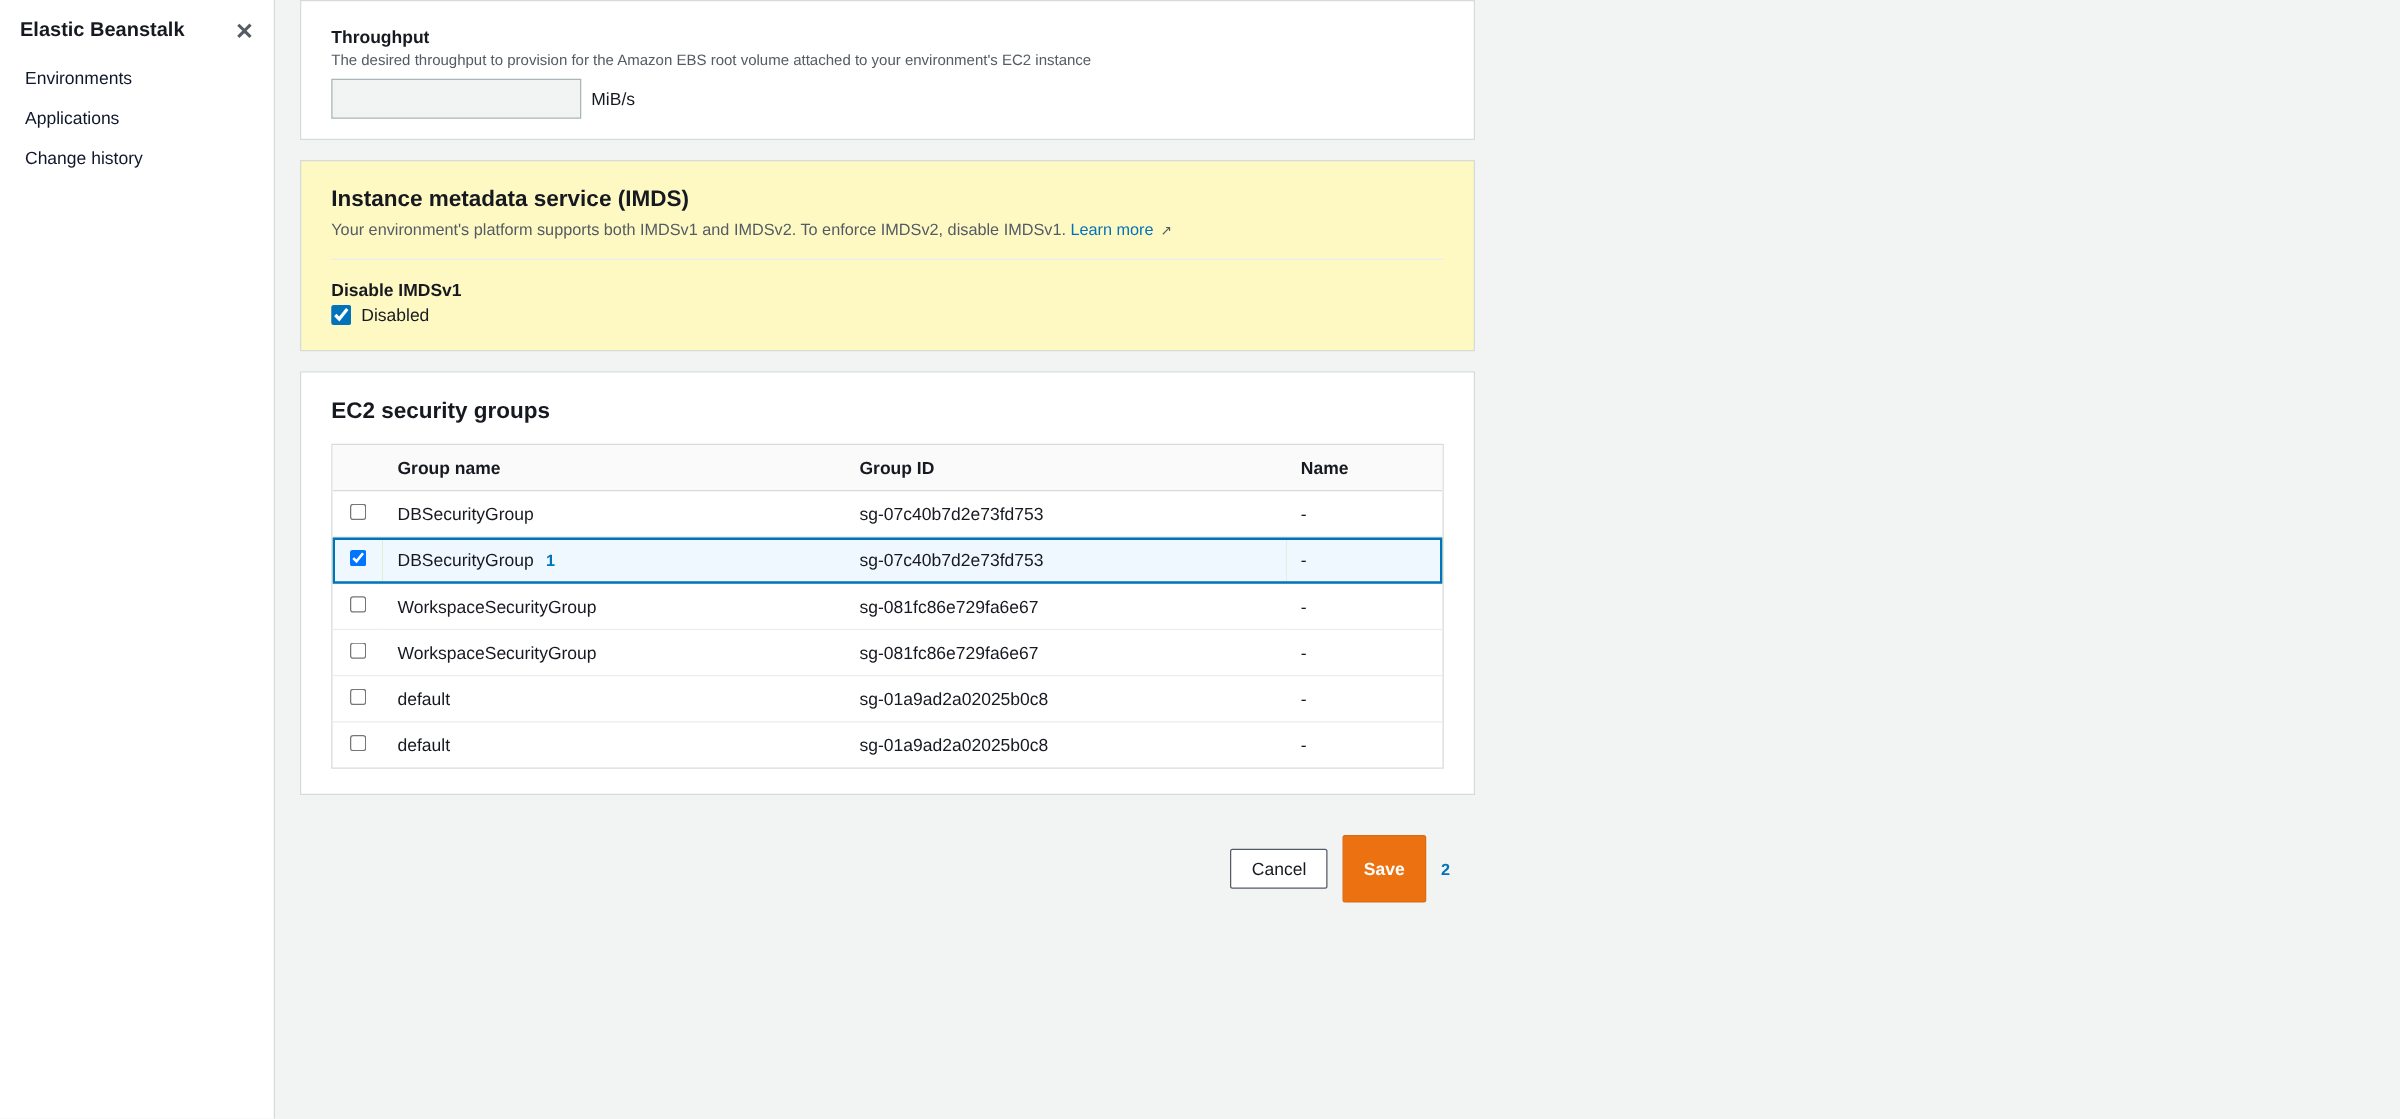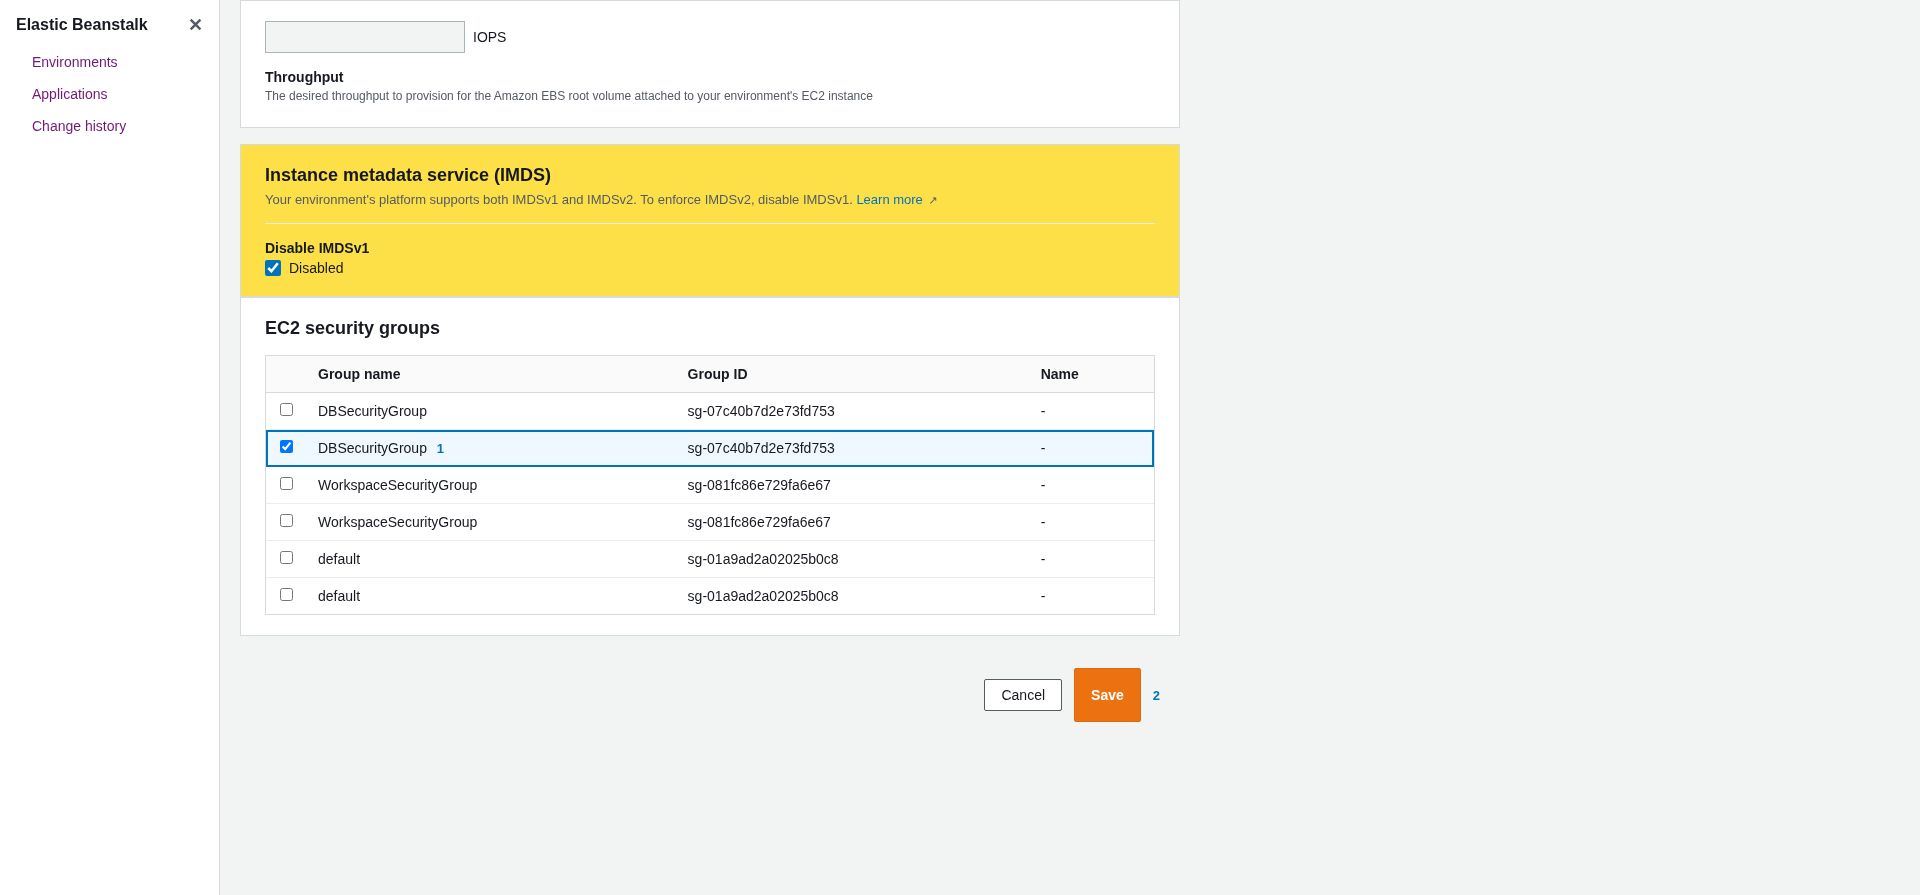--- a/index.html
+++ b/index.html
@@ -32,22 +32,22 @@
       align-items: center;
     }
     .sidebar-close {
       cursor: pointer;
       color: #545b64;
       font-size: 18px;
       line-height: 1;
     }
     .sidebar-nav a {
       display: block;
-      padding: 8px 32px;
-      color: #701a75;
+      padding: 8px 20px;
+      color: #0f172a;
       text-decoration: none;
       font-size: 14px;
     }
 
     
     .main {
       flex: 1;
       overflow-y: scroll;
       background: #f2f3f3;
       padding: 0;
@@ -97,22 +97,23 @@
       gap: 8px;
       margin-bottom: 16px;
     }
     .unit-label {
       font-size: 14px;
       color: #16191f;
     }
 
     
     .imds-section {
-      background: #fde047;
+      background: #fef9c3;
       border: 1px solid #d5dbdb;
+      margin-bottom: 16px;
       padding: 20px 24px;
     }
     .section-title {
       font-size: 18px;
       font-weight: 700;
       color: #16191f;
       margin-bottom: 6px;
     }
     .section-desc {
       font-size: 13px;
@@ -261,26 +262,26 @@
     <a href="#">Environments</a>
     <a href="#">Applications</a>
     <a href="#">Change history</a>
   </nav>
 </div>
 
 <div class="main">
   <div class="content-area">
 
     <div class="throughput-section">
-      <div class="iops-row">
-        <input type="text" class="text-input" value="" style="">
-        <span class="unit-label">IOPS</span>
-      </div>
       <div class="field-label">Throughput</div>
       <div class="field-description">The desired throughput to provision for the Amazon EBS root volume attached to your environment's EC2 instance</div>
+      <div class="input-with-unit">
+        <input type="text" class="text-input" value="" style="">
+        <span class="unit-label">MiB/s</span>
+      </div>
     </div>
 
     <div class="imds-section">
       <div class="section-title">Instance metadata service (IMDS)</div>
       <div class="section-desc">
         <span>Your environment's platform supports both IMDSv1 and IMDSv2. To enforce IMDSv2, disable IMDSv1.</span>
         <a href="#">Learn more</a>
         <span style="font-size:11px;margin-left:2px;">↗</span>
       </div>
       <hr class="divider">

